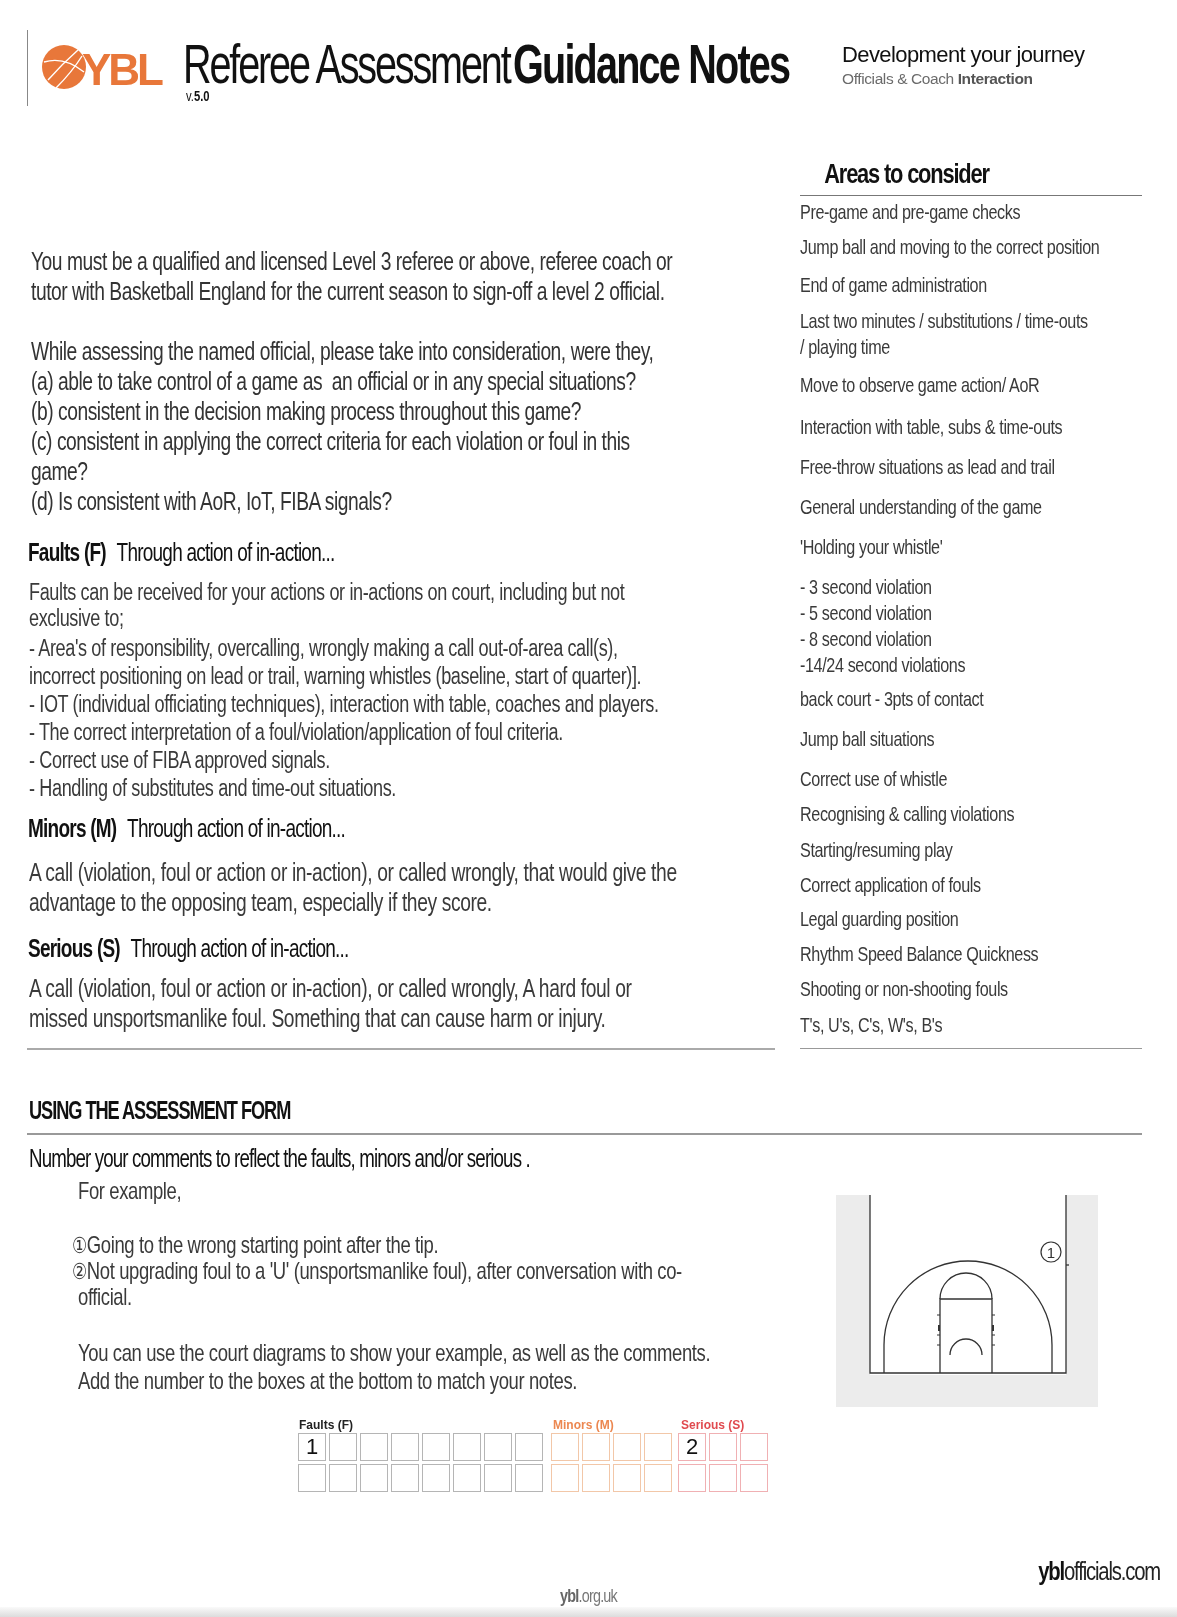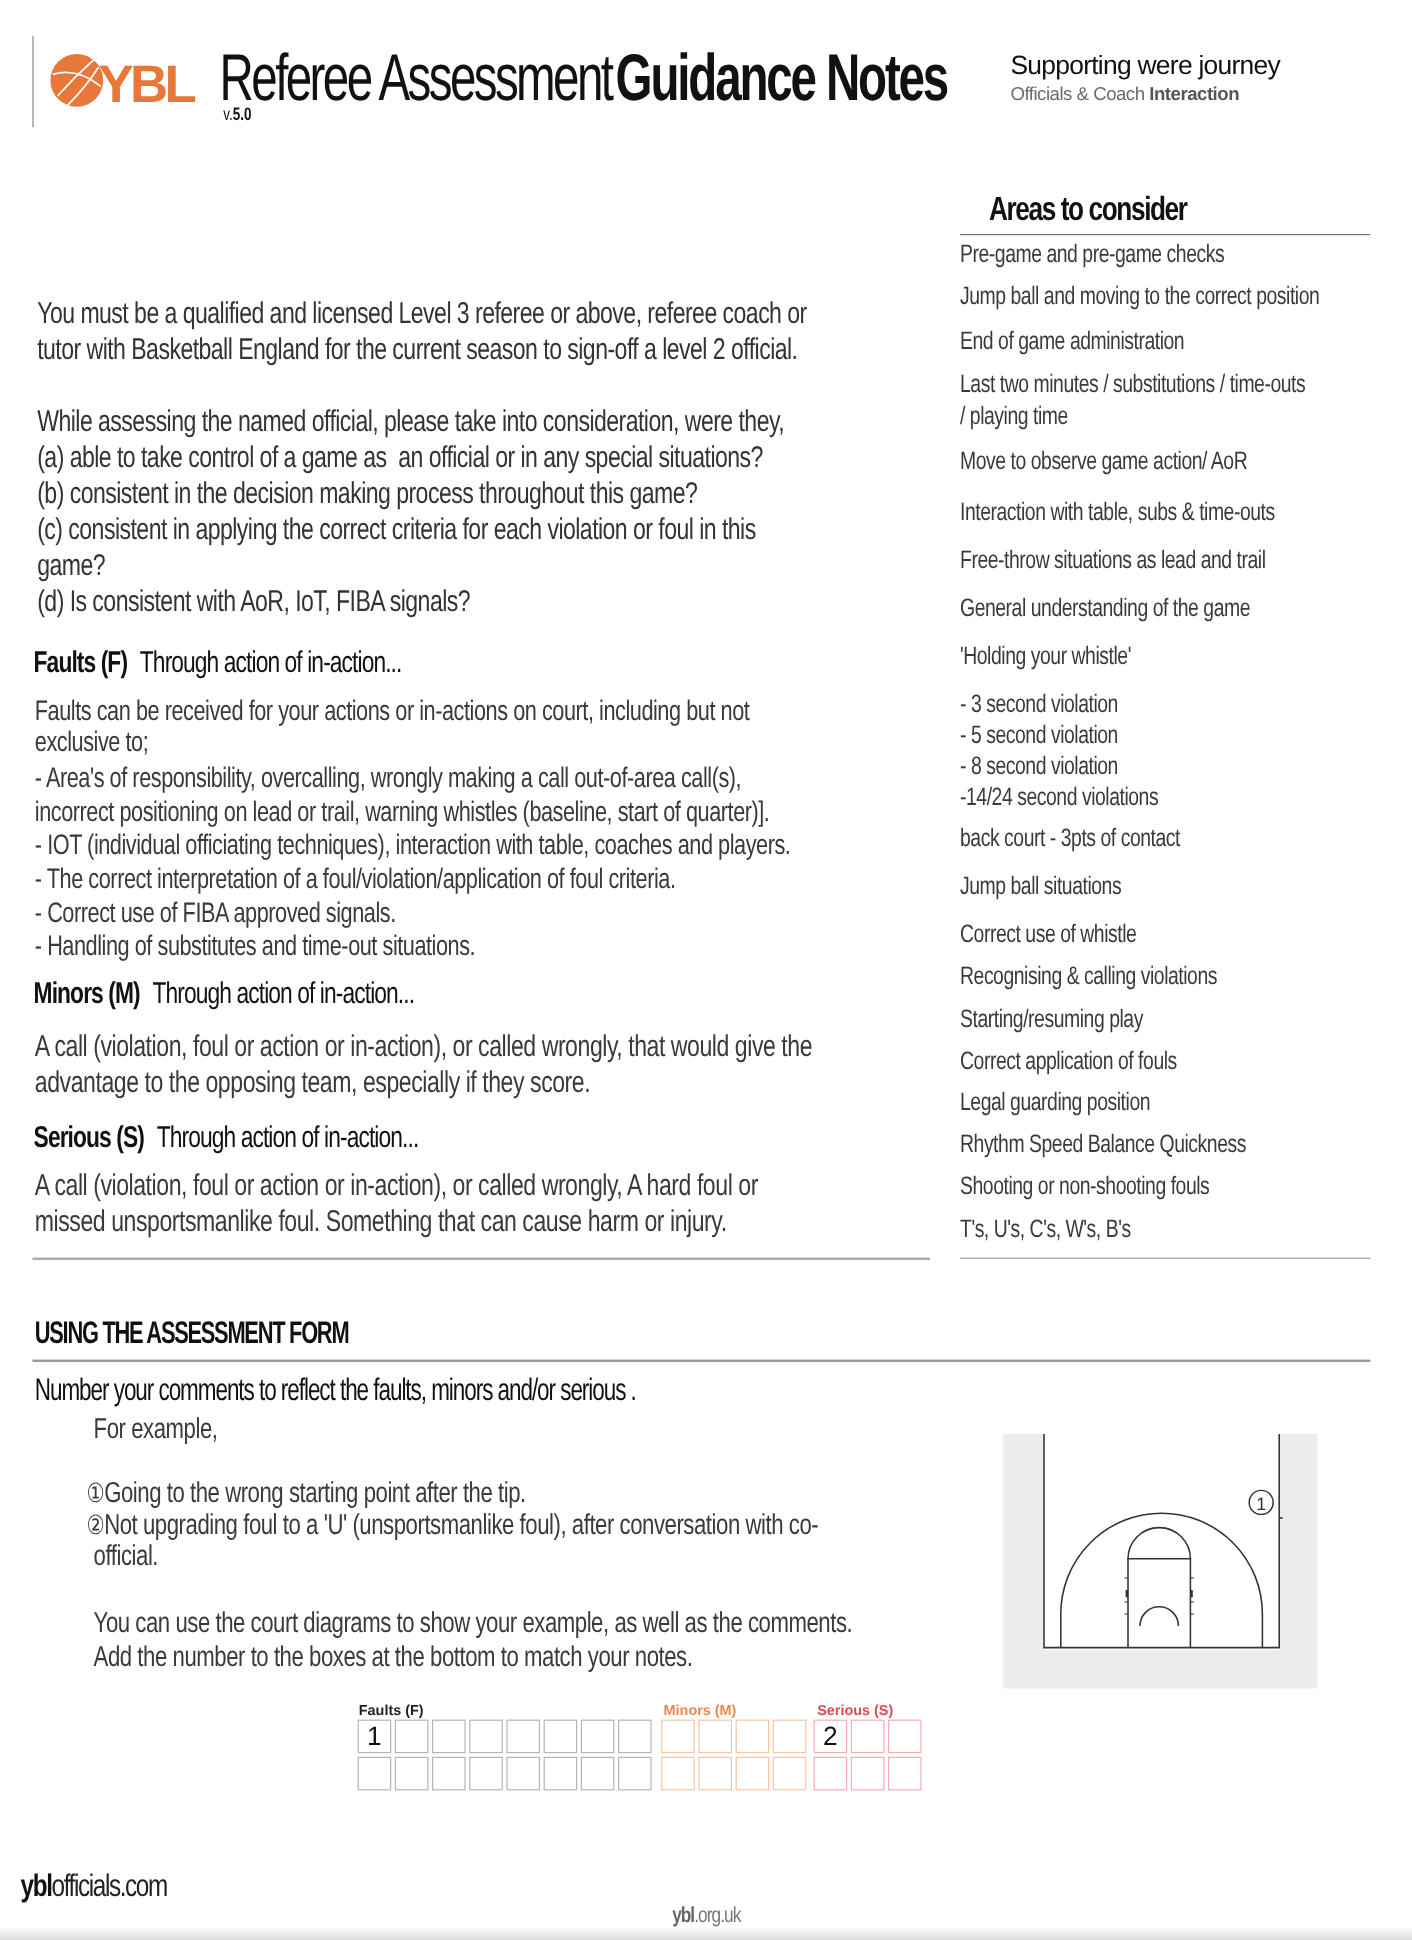--- a/index.html
+++ b/index.html
@@ -40,21 +40,21 @@
 
     
     .court { left: 836px; top: 1195px; width: 262px; height: 212px; background: #ececec; }
 
     
     .grid-label { position: absolute; top: 1418px; font-size: 12px; font-weight: 700; white-space: nowrap; }
     .grid { left: 298px; top: 1433px; }
     .cell { position: absolute; width: 28px; height: 28px; box-sizing: border-box; border: 1.5px solid; font-size: 22px; color: #111; text-align: center; line-height: 26px; }
 
     
-    .footer1 { left: 0; width: 1177px; top: 1556px; text-align: left; font-size: 26px; color: #222; letter-spacing: -1.5px; }
+    .footer1 { left: 0; width: 1177px; top: 1556px; text-align: right; font-size: 26px; color: #222; letter-spacing: -1.5px; }
     .footer1 span { display: inline-block; transform: scaleX(0.78); }
     .footer1 b { font-weight: 700; color: #111; }
     .footer2 { left: 0; width: 1177px; top: 1586px; text-align: center; font-size: 18px; color: #777; letter-spacing: -1px; }
     .footer2 span { display: inline-block; transform: scaleX(0.8); }
     .footer2 b { font-weight: 700; color: #666; }
     .bottom-shade { left: 0; top: 1607px; width: 1177px; height: 10px; background: linear-gradient(#fafafa, #dcdcdc); }
   </style>
 </head>
 <body>
 
@@ -68,21 +68,21 @@
       <path d="M6 20 Q26 14 46 30"></path>
       <path d="M10 38 Q24 22 40 8"></path>
       <path d="M18 46 Q34 30 44 14"></path>
     </g>
     <text x="44" y="43" font-family="Liberation Sans, sans-serif" font-weight="700" font-size="44" fill="#e8773a" letter-spacing="-3">YBL</text>
   </svg>
 </div>
 <div class="abs cond title-light">Referee Assessment</div>
 <div class="abs cond title-bold">Guidance Notes</div>
 <div class="abs cond version"><span>v.</span><b>5.0</b></div>
-<div class="abs tag1">Supporting were journey</div>
+<div class="abs tag1">Development your journey</div>
 <div class="abs tag2"><span>Officials &amp; Coach </span><b>Interaction</b></div>
 
 <div class="abs areas-title">Areas to consider</div>
 <div class="abs areas-rule"></div>
 <div class="abs areas-list">
   <div class="area-item" style="top:199px">Pre-game and pre-game checks</div>
   <div class="area-item" style="top:234px">Jump ball and moving to the correct position</div>
   <div class="area-item" style="top:272px">End of game administration</div>
   <div class="area-item" style="top:308px">Last two minutes / substitutions / time-outs</div>
   <div class="area-item" style="top:334px">/ playing time</div>

